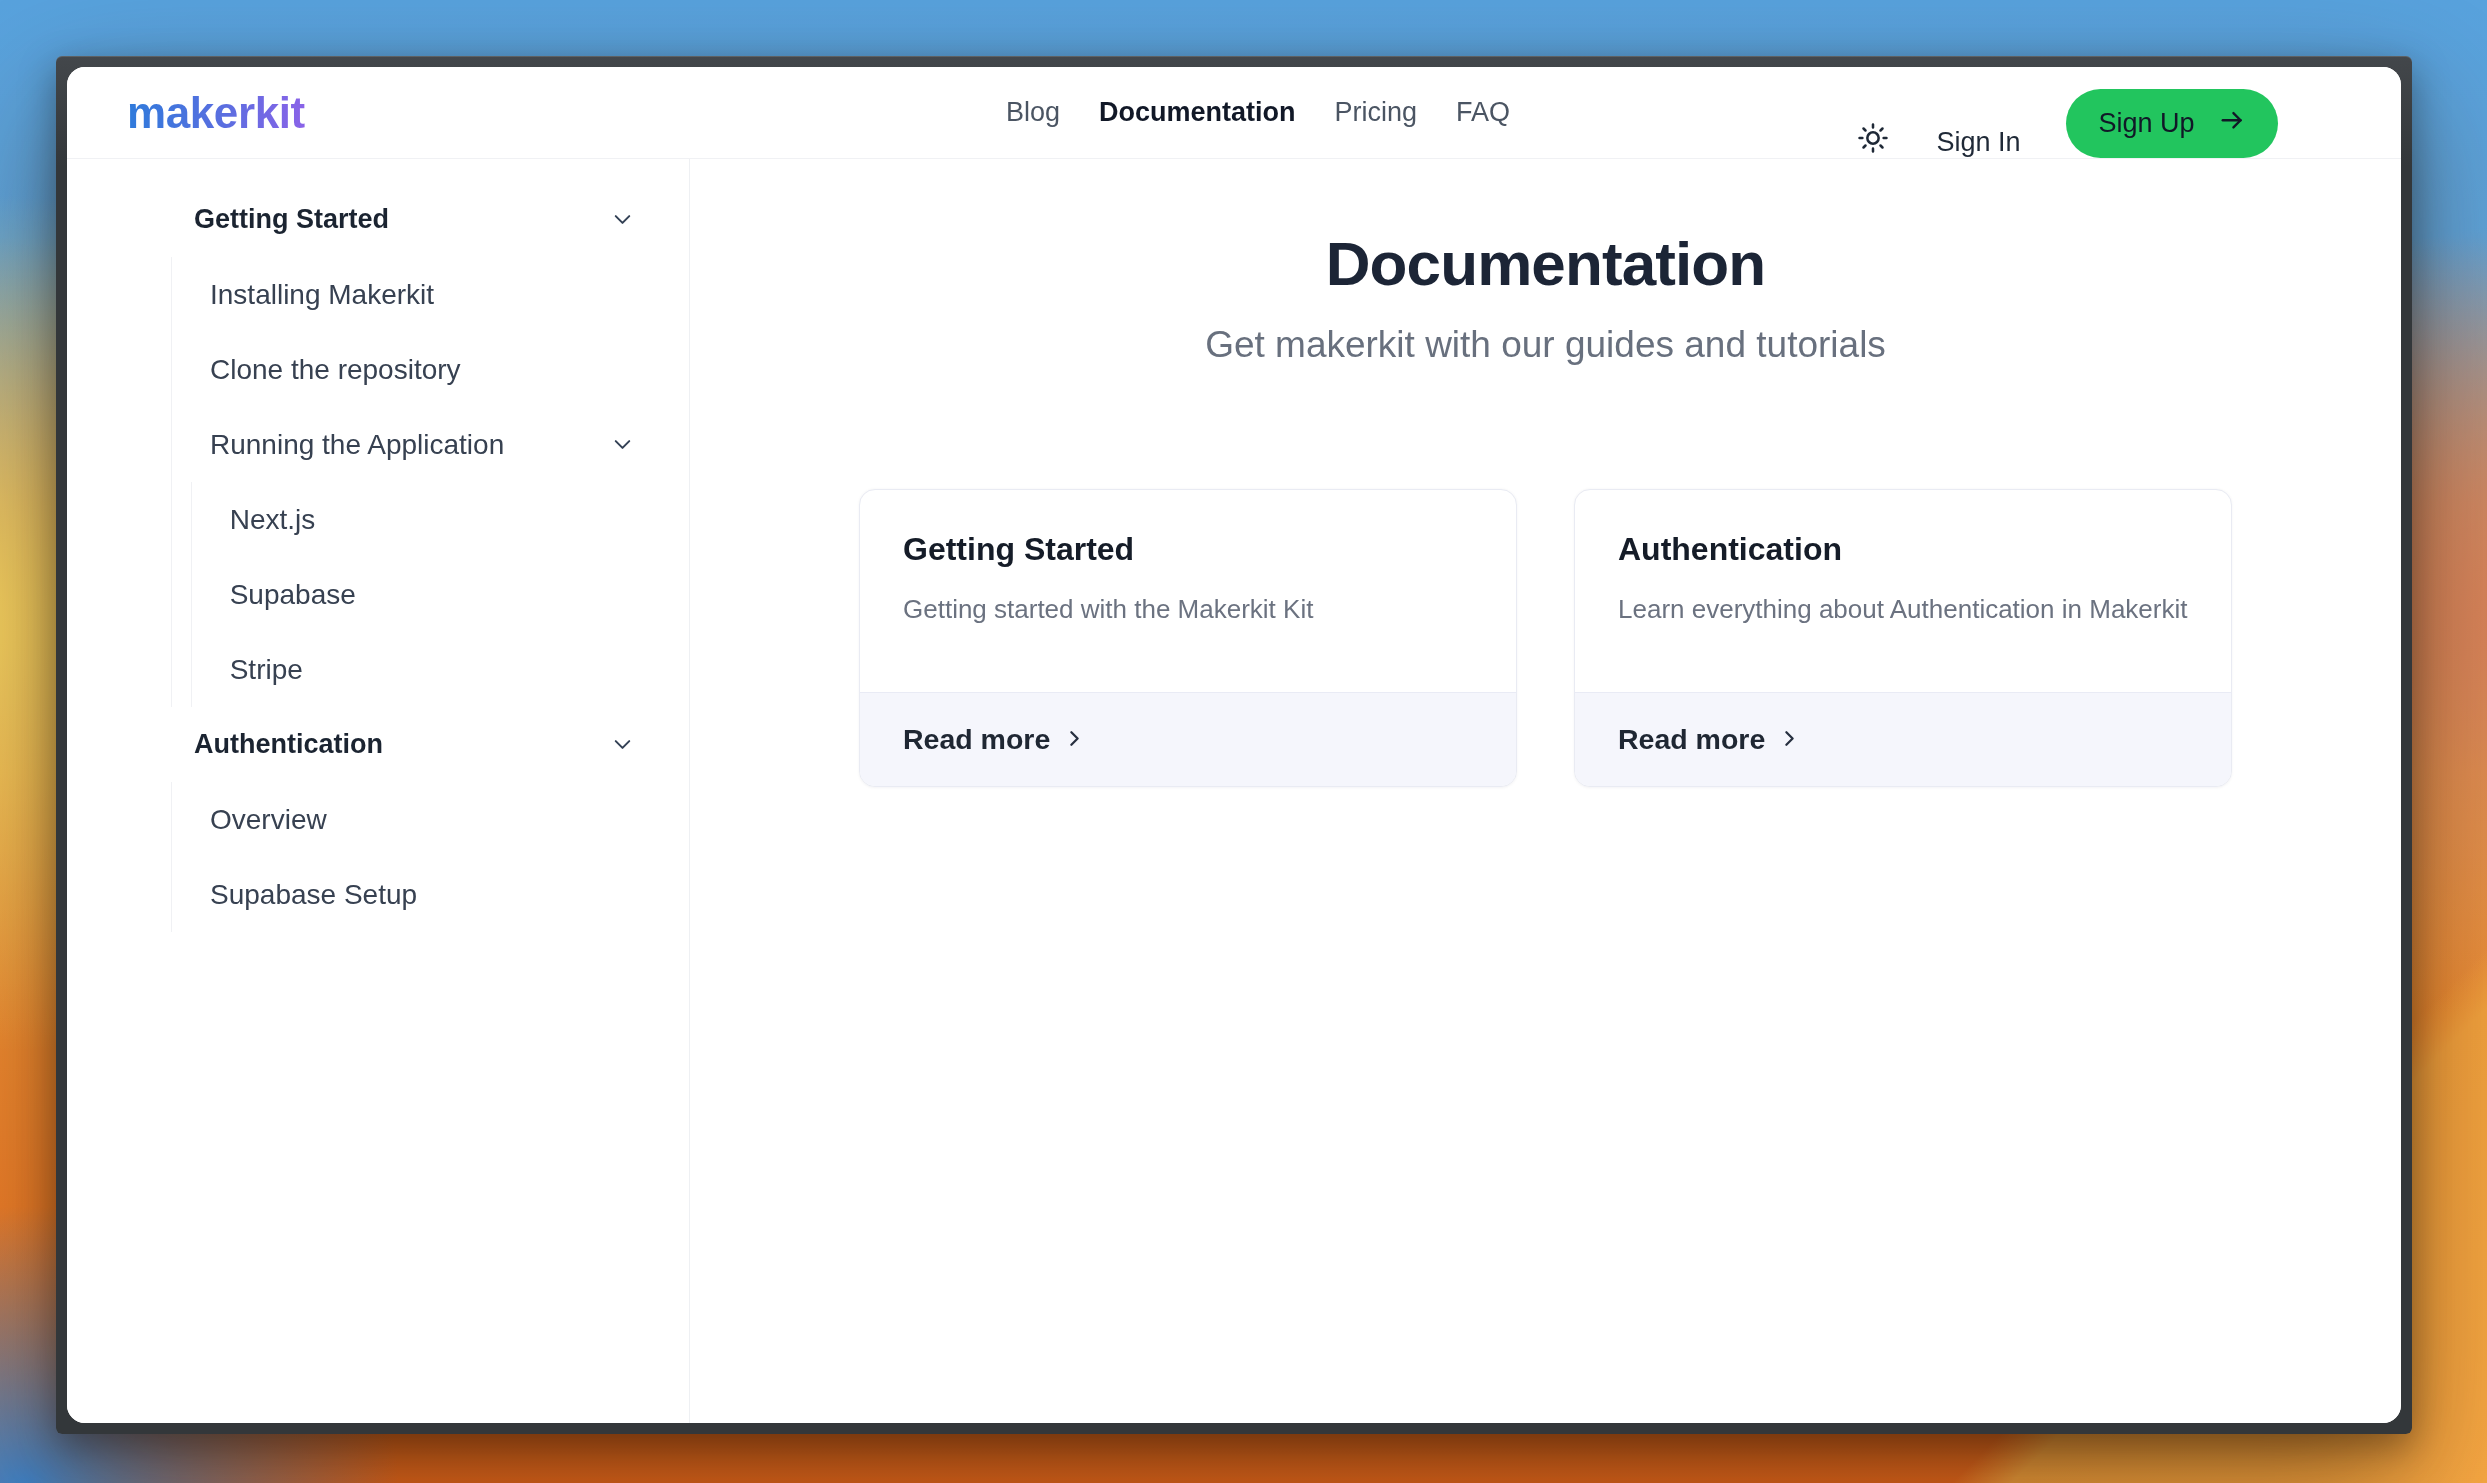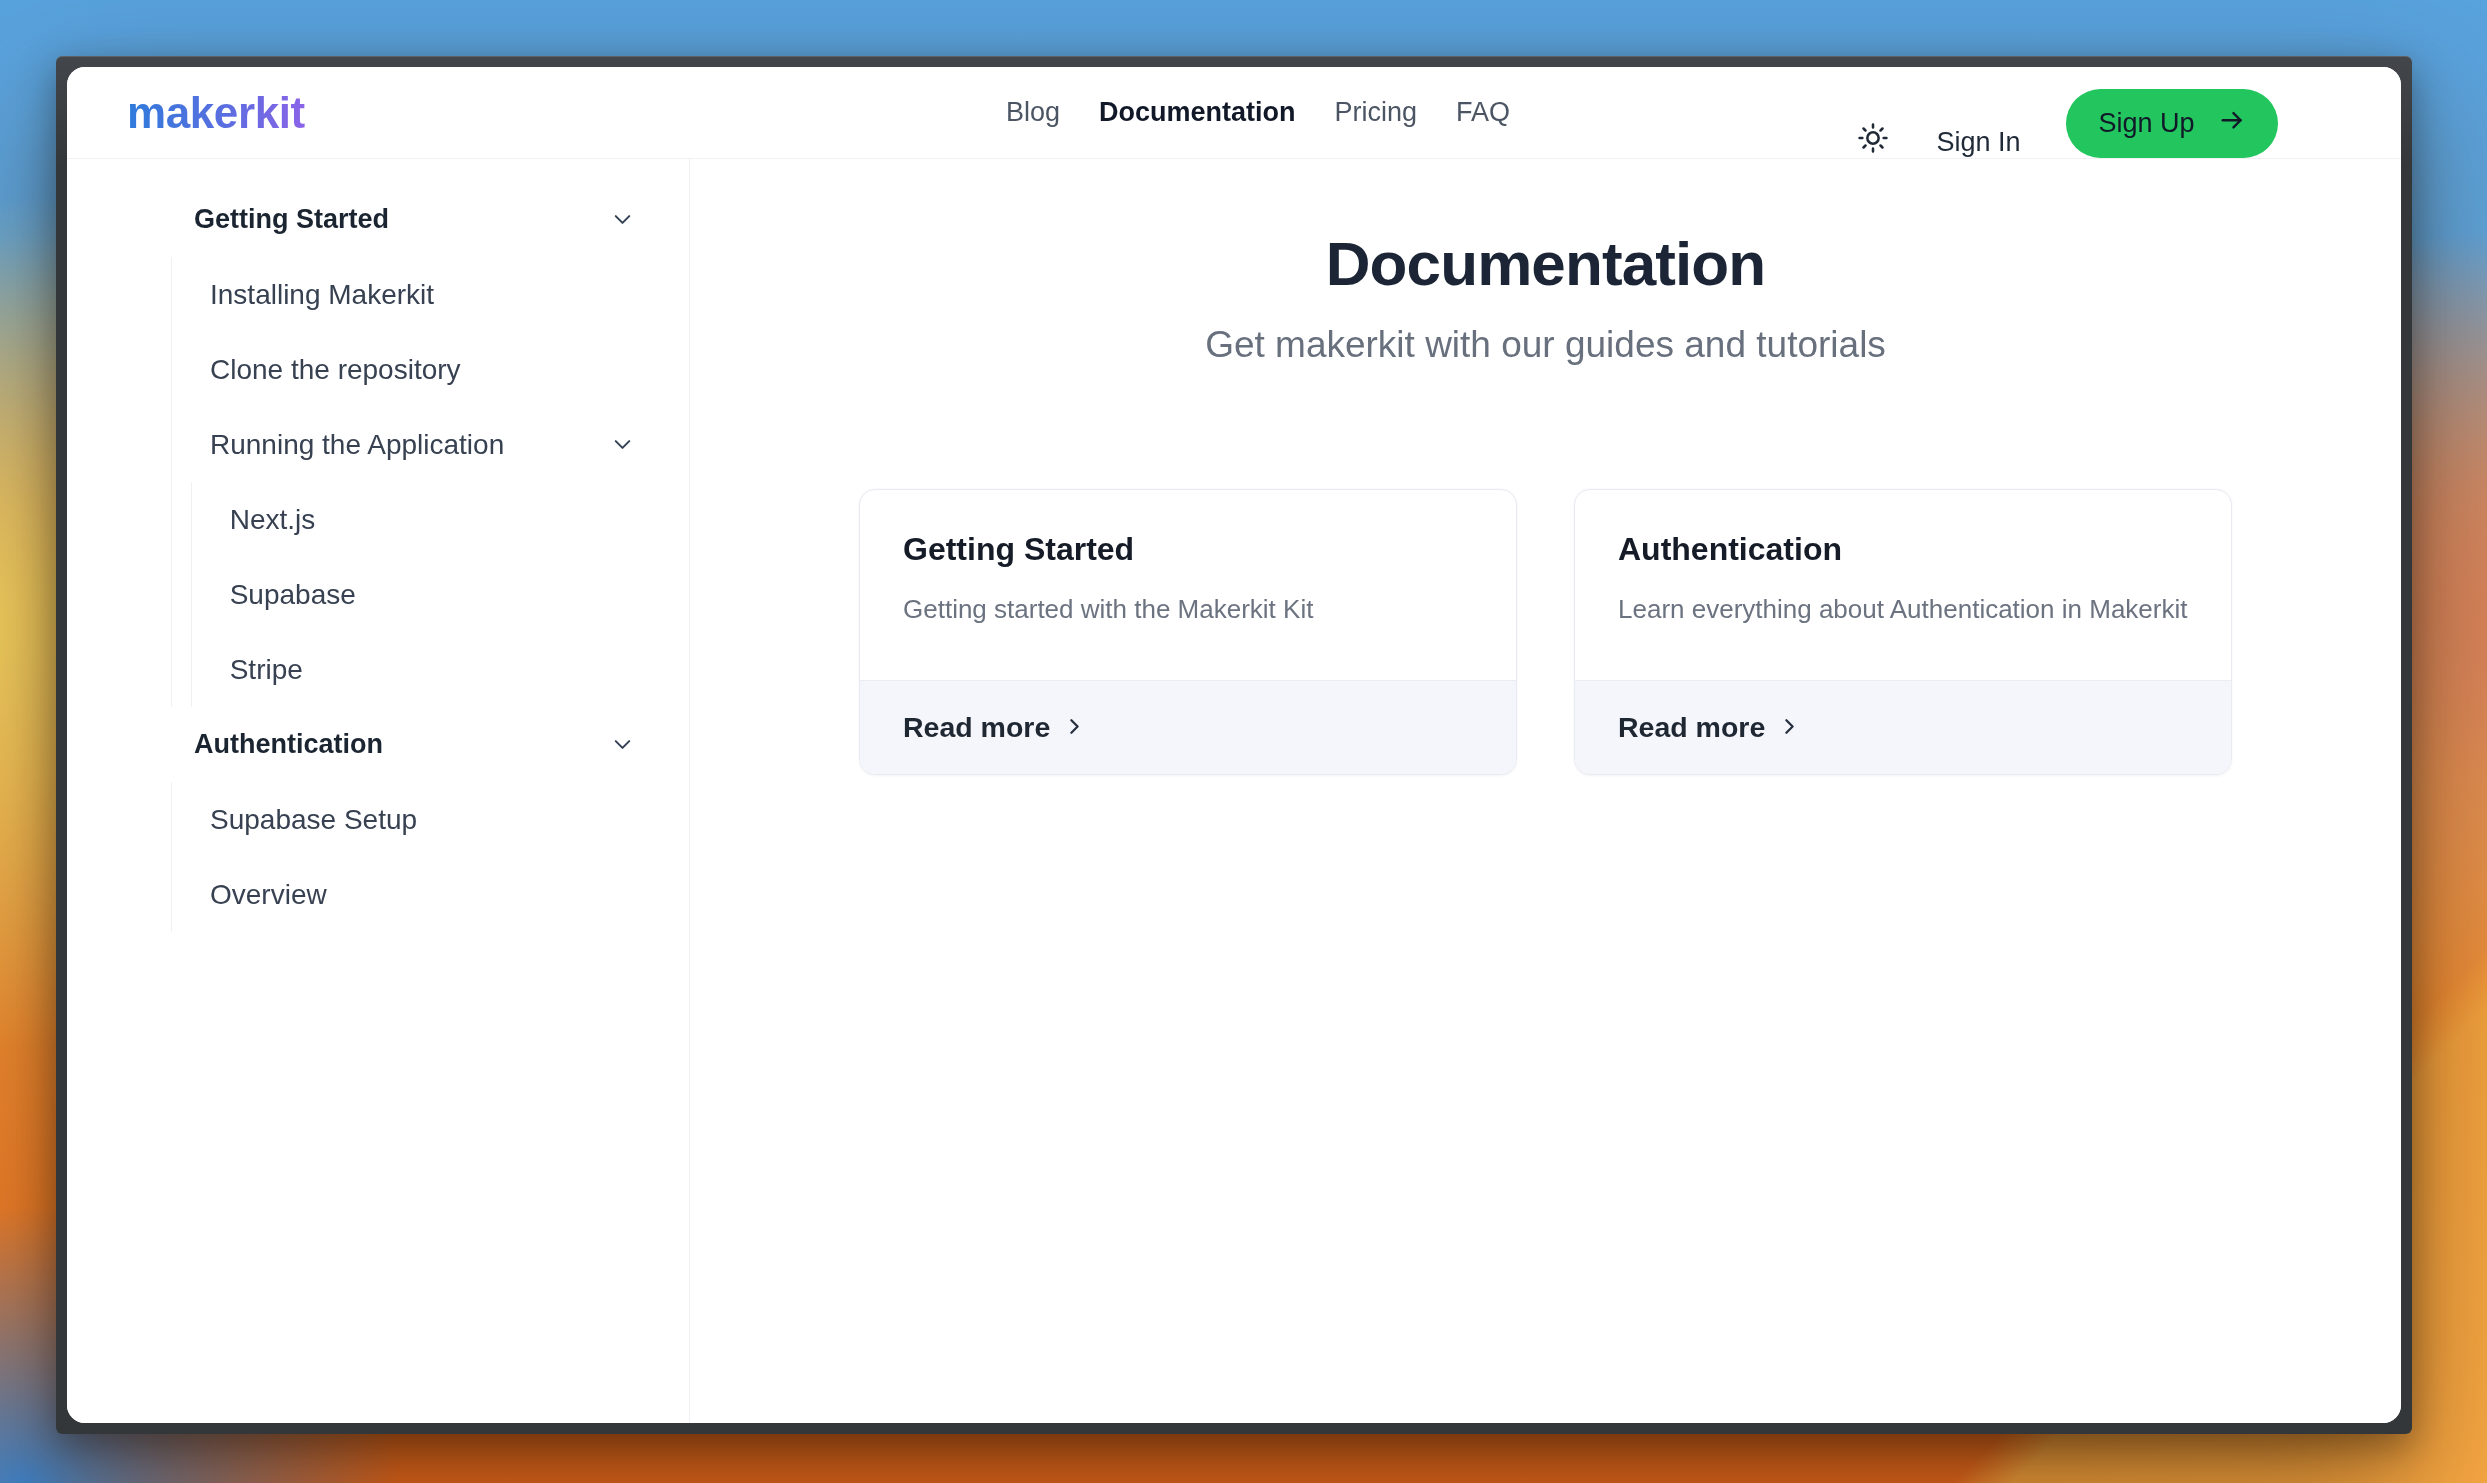--- a/index.html
+++ b/index.html
@@ -90,21 +90,21 @@
   .cards{ margin-top:121px; display:flex; justify-content:center; gap:57px; }
   .card{
     width:658px; background:#fff; border:1.3px solid #e9ebf3; border-radius:16px;
     overflow:hidden; box-shadow:0 0.9px 2.7px rgba(20,25,60,.05); cursor:pointer;
   }
   .card-body{ padding:41px 43px 55px 43px; }
   .card-title{ font-size:32px; font-weight:700; color:#151c28; }
   .card-desc{ margin-top:25px; font-size:26px; color:#6b7280; line-height:1.25; }
   .card-footer{
     background:#f5f6fc; border-top:1.3px solid #e9ebf5; height:94px;
-    display:flex; align-items:center; gap:12px; padding:0 43px;
+    display:flex; align-items:center; gap:12px; padding:0 43px;margin-top:12px;
   }
   .card-footer .cta{ font-size:28.5px; font-weight:700; color:#1f2733; }
 </style>
 </head>
 <body>
 
 <div class="stage">
   <div class="window">
     <div class="screen">
 
@@ -198,26 +198,26 @@
             <span class="chev">
               <svg width="27" height="27" viewBox="0 0 24 24" fill="none" stroke="#334155" stroke-width="1.8" stroke-linecap="round" stroke-linejoin="round">
                   <path d="M6 9l6 6 6-6"></path>
                 </svg>
             </span>
           </div>
 
           <ul class="lvl2">
             <li>
                 <div class="srow">
+              <span class="lbl">Overview</span>
+            </div>
+              </li>
+            <li>
+                <div class="srow">
               <span class="lbl">Supabase Setup</span>
-            </div>
-              </li>
-            <li>
-                <div class="srow">
-              <span class="lbl">Overview</span>
             </div>
               </li>
           </ul>
         </aside>
 
         <main class="main">
           <h1>Documentation</h1>
           <div class="subtitle">Get makerkit with our guides and tutorials</div>
 
           <div class="cards">

